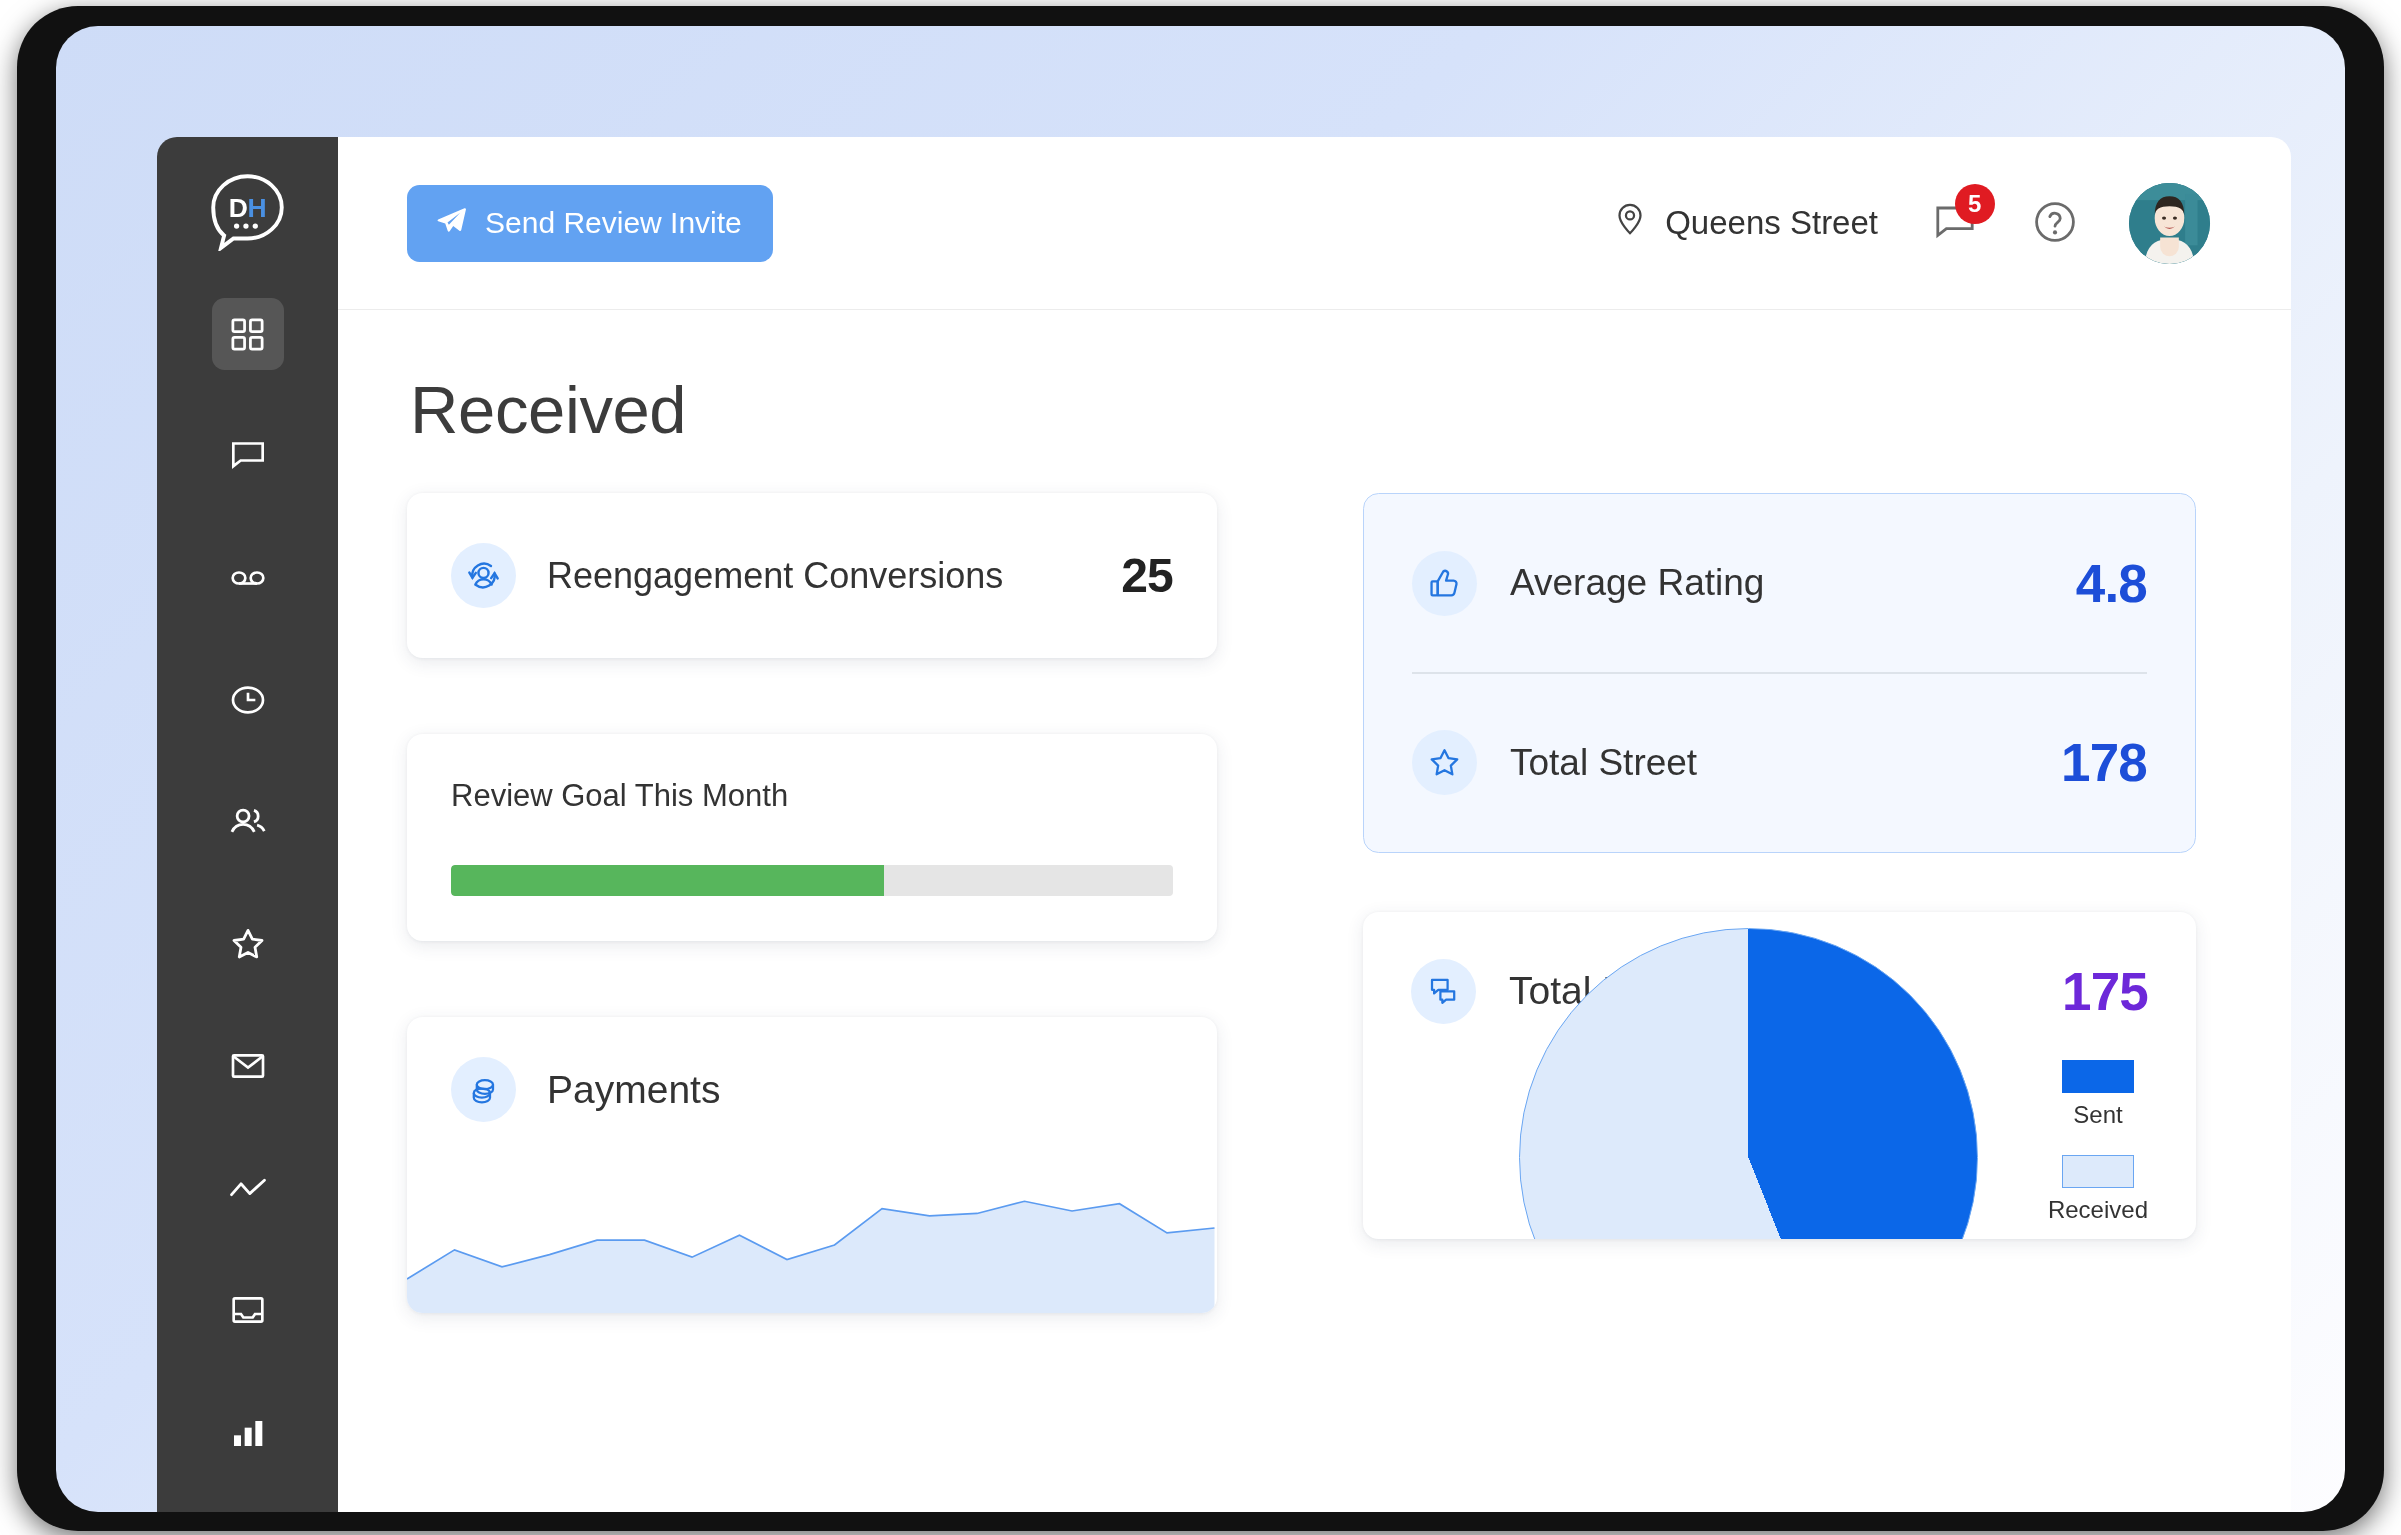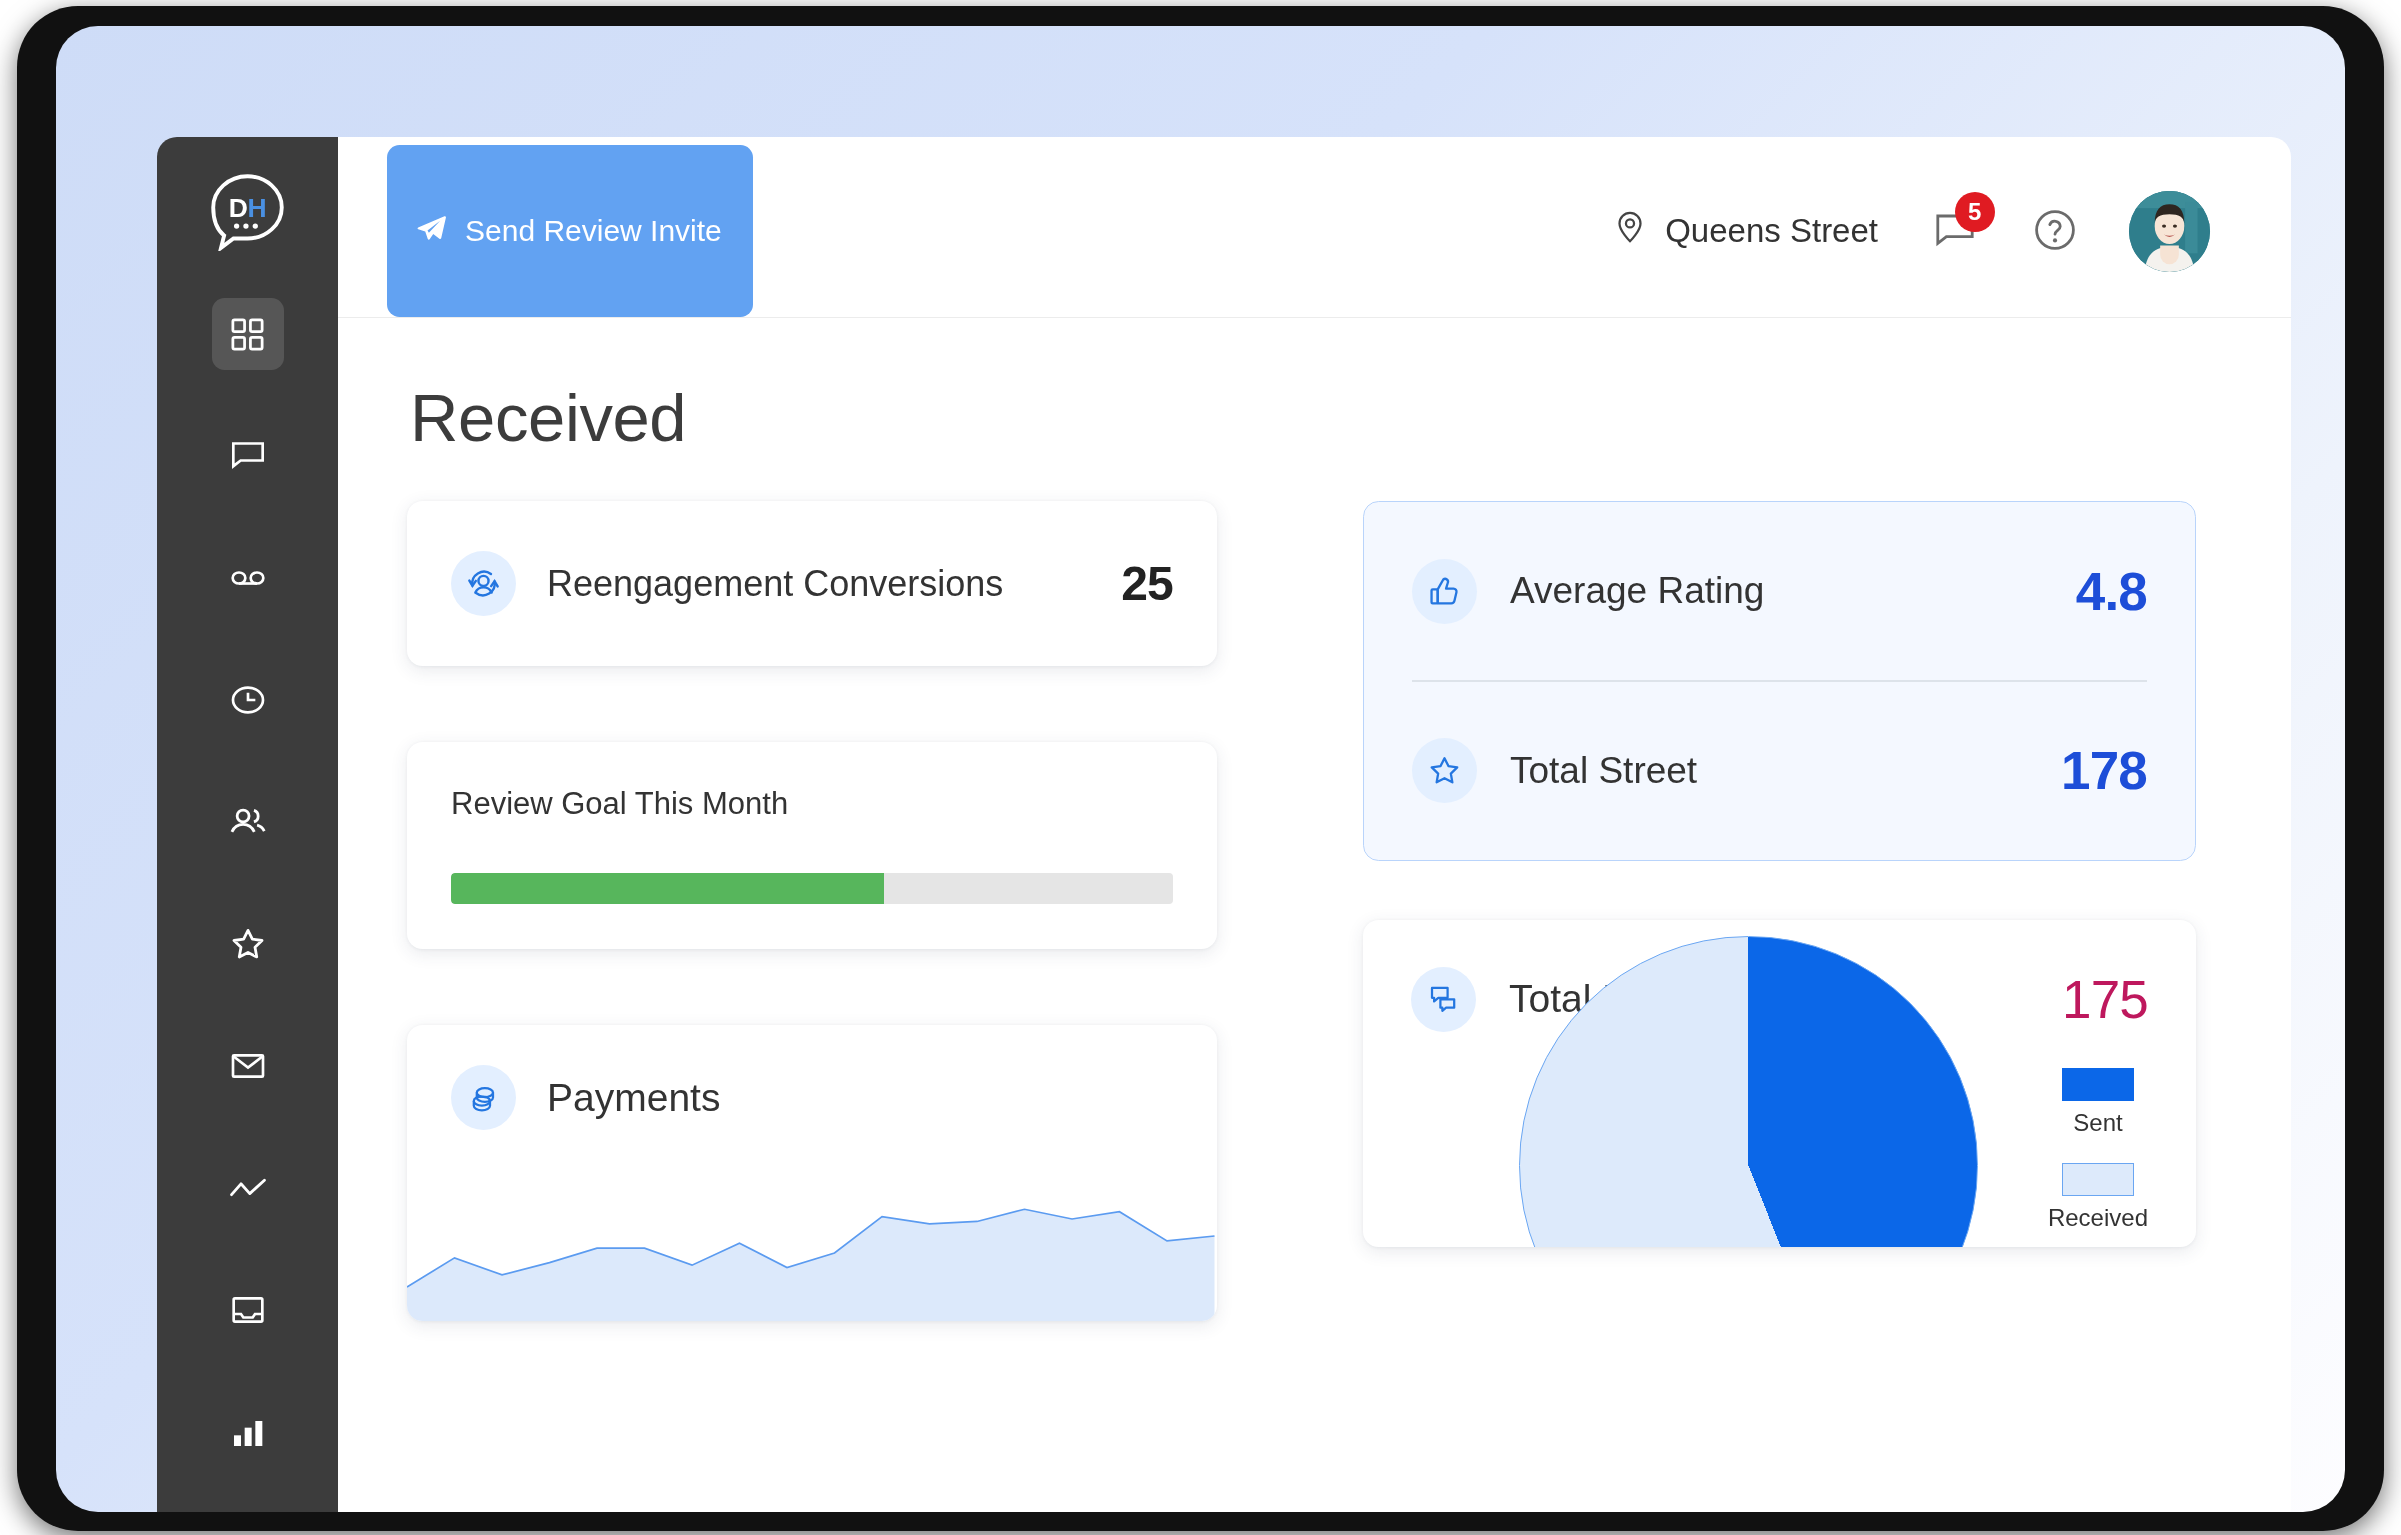--- a/index.html
+++ b/index.html
@@ -60,24 +60,23 @@
     background: #ffffff;
     border-top-right-radius: 20px;
     display: flex; flex-direction: column;
     min-width: 0;
   }
 
   
   .topbar {
     height: 173px;
     border-bottom: 1.6px solid #ececec;
-    display: flex; 
-    padding: 0 81px 0 49px;
+    display: flex; align-items: center;
+    padding: 0 81px 0 69px;
     flex: 0 0 173px;
-    margin-top: 8px;
   }
   .send-invite-btn {
     display: inline-flex; align-items: center; gap: 17px;
     background: #62a2f2;
     color: #ffffff;
     border: none;
     border-radius: 12.5px;
     padding: 18.7px 31px 20px 28px;
     font-size: 30px;
     font-family: "Liberation Sans", sans-serif;
@@ -164,21 +163,21 @@
     box-shadow: none;
   }
   .rating-row { display: flex; align-items: center; min-height: 178px; }
   .rating-divider { height: 1.6px; background: #dde3ea; }
   .rating-label { font-size: 37px; color: #333333; margin-left: 33px; }
   .rating-value { margin-left: auto; font-size: 53px; font-weight: bold; color: #1d4ed8; letter-spacing: -0.8px; }
 
   .messages-card { padding: 0 48px; height: 327px; position: relative; overflow: hidden; }
   .messages-head { display: flex; align-items: center; padding-top: 47px; }
   .messages-label { font-size: 39px; color: #333333; margin-left: 33px; }
-  .messages-value { margin-left: auto; font-size: 53px; font-weight: normal; color: #be185d; letter-spacing: -0.8px; }
+  .messages-value { margin-left: auto; font-size: 53px; font-weight: bold; color: #6d28d9; letter-spacing: -0.8px; }
   .legend {
     position: absolute; right: 48px; top: 148px;
     display: flex; flex-direction: column; align-items: center;
   }
   .legend-swatch { width: 72px; height: 33px; }
   .legend-swatch.sent { background: #0b67e8; }
   .legend-swatch.received { background: #ddeafb; border: 1.6px solid #6aa6f2; }
   .legend-text { font-size: 24px; color: #333333; margin: 7.8px 0 26.5px; }
   .pie-wrap { position: absolute; left: 156px; bottom: -148px; width: 459px; height: 459px; }
   .pie { width: 100%; height: 100%; border-radius: 50%; }

